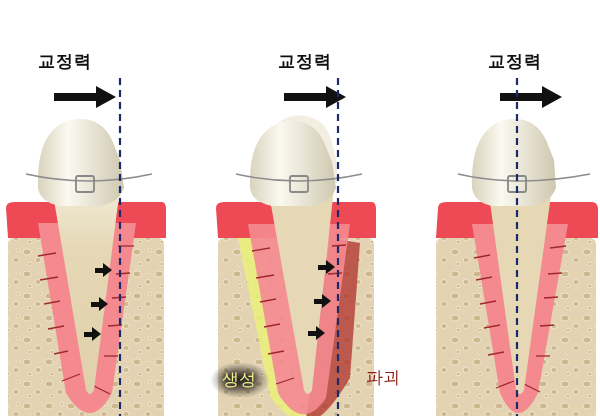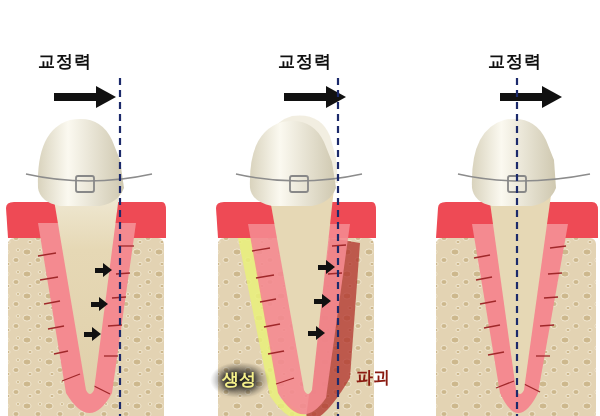--- a/index.html
+++ b/index.html
@@ -1,19 +1,19 @@
 <!DOCTYPE html>
 <html><head>
 <meta charset="utf-8">
 <style>
   html,body{margin:0;padding:0;background:#ffffff;}
   body{width:600px;height:416px;position:relative;overflow:hidden;font-family:"DejaVu Sans",sans-serif;}
   .panel{position:absolute;top:0;width:200px;height:416px;margin-top:48px;}
   .title{position:absolute;top:2px;font-weight:bold;font-size:17px;color:#111;letter-spacing:1px;}
-  .label{position:absolute;font-weight:bold;font-size:17px;}
+  .label{position:absolute;font-weight:normal;font-size:17px;}
   .lbl-gen{color:#f5f08a;text-shadow:0 0 4px #222,0 0 8px #333,0 0 10px #222;}
   .lbl-des{color:#8a1a10;}
   svg{position:absolute;left:0;top:0;}
 </style>
 </head>
 <body>
 
 <div class="panel" style="left:0;">
   <div class="title" style="left:38px;">교정력</div>
   <svg width="200" height="416">
@@ -135,21 +135,21 @@
         <polygon points="116,212 125,219 116,226"></polygon>
       <rect x="104" y="251" width="9" height="5"></rect>
         <polygon points="112,246 121,253 112,260"></polygon>
       <rect x="98" y="283" width="9" height="5"></rect>
         <polygon points="106,278 115,285 106,292"></polygon>
     </g>
     <line x1="128" y1="30" x2="128" y2="372" stroke="#1c2a6b" stroke-width="2.2" stroke-dasharray="7,5"></line>
     <ellipse cx="30" cy="332" rx="30" ry="18" fill="url(#glow)"></ellipse>
   </svg>
   <div class="label lbl-gen" style="left:12px;top:320px;">생성</div>
-  <div class="label lbl-des" style="left:146px;top:318px;text-align:right;">파괴</div>
+  <div class="label lbl-des" style="left:156px;top:318px;text-align:right;">파괴</div>
 </div>
 
 <div class="panel" style="left:428px;">
   <div class="title" style="left:60px;">교정력</div>
   <svg width="180" height="416">
     <defs>
       <pattern id="bonePat3" width="22" height="22" patternUnits="userSpaceOnUse">
         <rect width="22" height="22" fill="#e3d3b3"></rect>
         <ellipse cx="5" cy="6" rx="4" ry="3" fill="#cdb88d" stroke="#f5ecd8" stroke-width="0.8"></ellipse>
         <ellipse cx="16" cy="14" rx="3" ry="2.5" fill="#cdb88d" stroke="#f5ecd8" stroke-width="0.8"></ellipse>

